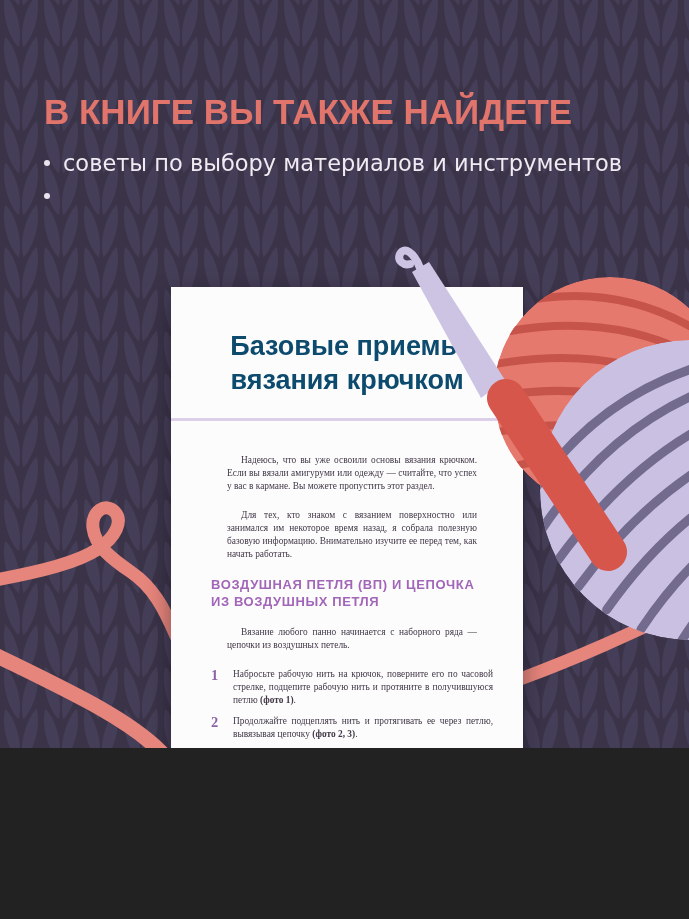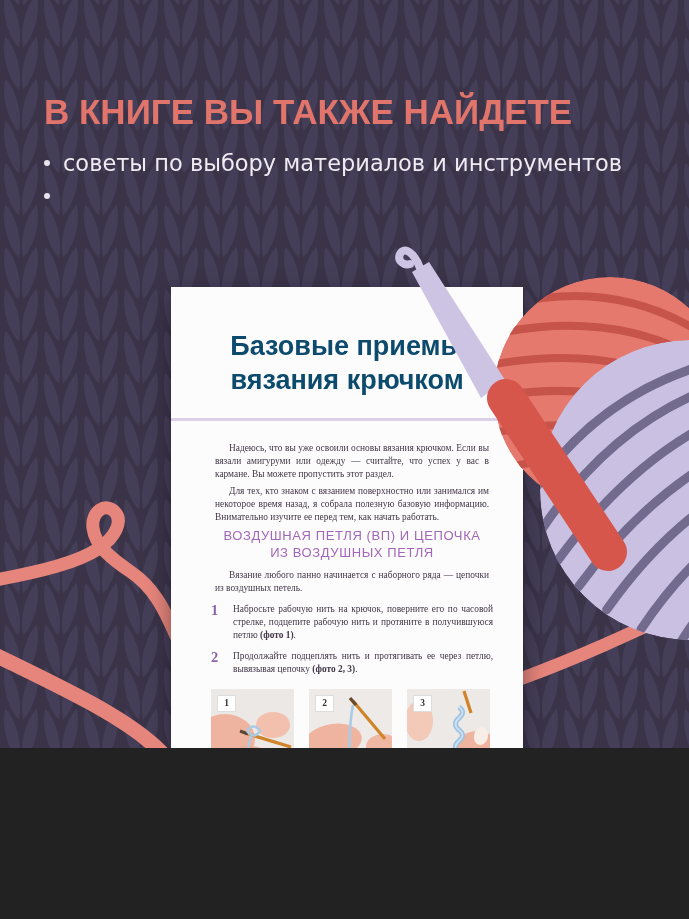--- a/index.html
+++ b/index.html
@@ -33,25 +33,25 @@
   .bp-title {
     position:absolute; top:42px; left:0; right:0; text-align:center;
     font-weight:700; font-size:27px; line-height:34px; color:#0c4a6e;
   }
   .bp-divider { position:absolute; top:131px; left:0; width:100%; height:3px; background:#dbcfe9; }
   .bp-text {
     position:absolute; top:151px; left:40px; width:282px;
     font-family:"Liberation Serif", serif; font-size:9.4px; line-height:13px;
     color:#413747; text-align:justify;
   }
-  .bp-text p.para { margin:4px; text-indent:14px; }
+  .bp-text p.para { margin:16px; text-indent:14px; }
   .bp-section {
     margin:0 0 8px 0; font-family:"Liberation Sans", sans-serif;
-    font-weight:400; font-size:13px; line-height:16.5px; letter-spacing:.6px;
-    color:#a266b8; text-align:center;
+    font-weight:700; font-size:13px; line-height:16.5px; letter-spacing:.6px;
+    color:#a266b8; text-align:left;
   }
   .bp-section span { display:block; }
   .step { display:flex; margin-top:8px; }
   .step-num {
     flex:0 0 22px; font-family:"Liberation Serif", serif; font-size:14.5px;
     line-height:14px; color:#8d63a8; font-weight:700;
   }
   .step p { margin:0; flex:1; }
   .photos { display:flex; margin-top:13px; gap:15px; }
   .photo { position:relative; width:83px; height:90px; margin:0; background:#ebe8e6; }

